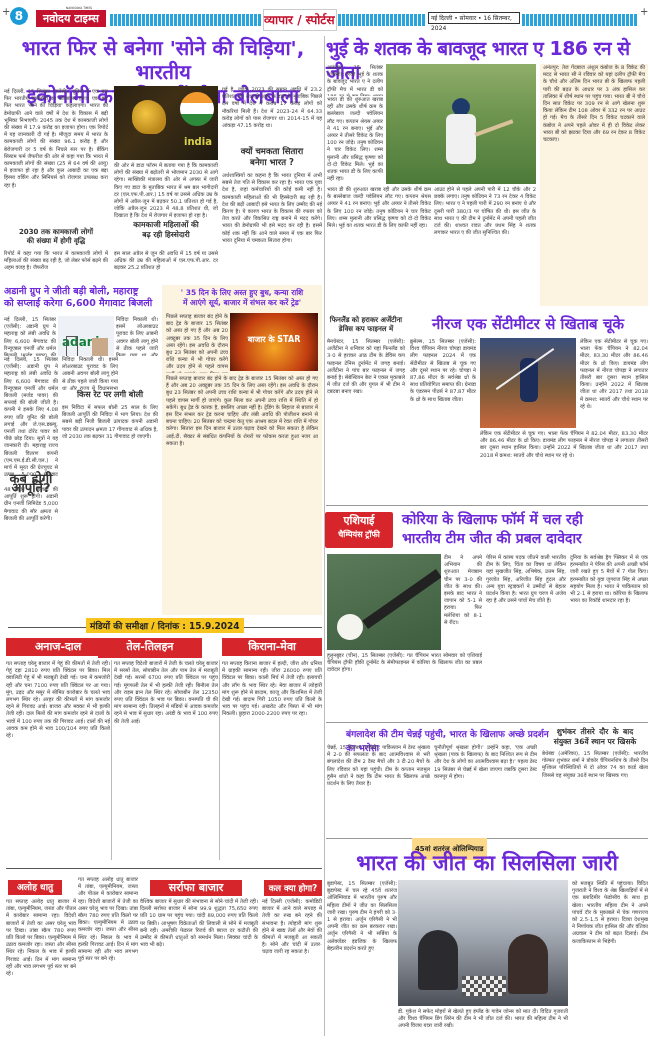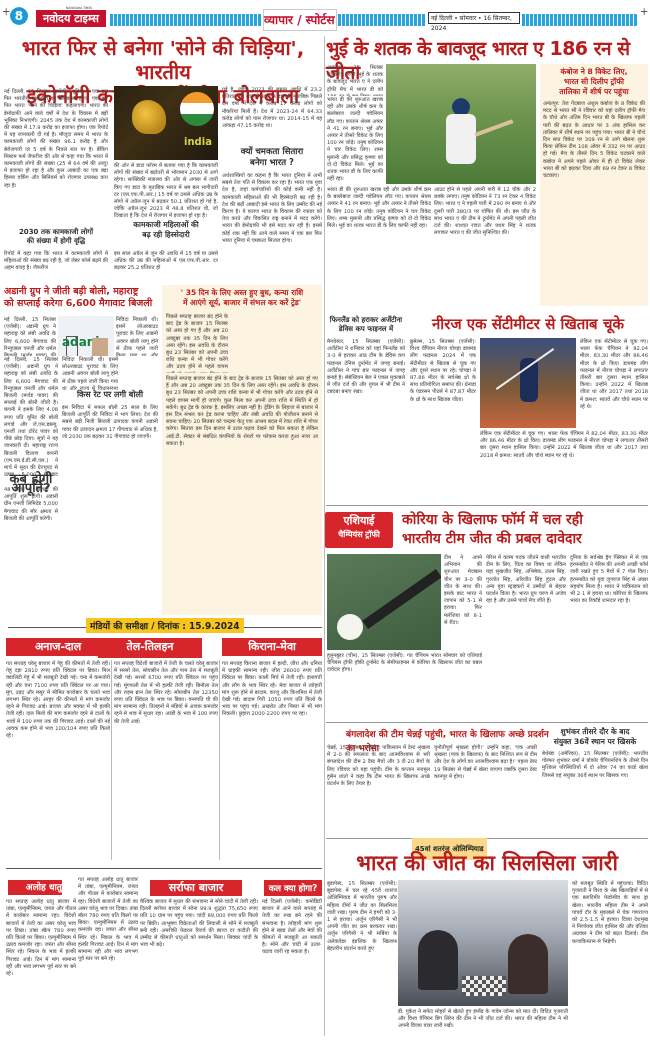--- a/index.html
+++ b/index.html
@@ -7,21 +7,21 @@
   .abs { position: absolute; }
   .masthead { left: 0; top: 0; width: 650px; height: 32px; }
   .reg { font-size: 10px; color: #555; }
   .pagenum { left: 10px; top: 7px; width: 18px; height: 18px; border-radius: 50%; background: #1a9ad6; color: #fff; font-size: 12px; font-weight: bold; text-align: center; line-height: 18px; }
   .brand { left: 36px; top: 10px; width: 70px; height: 17px; background: #c4122f; color: #fff; font-size: 11px; font-weight: bold; text-align: center; line-height: 17px; }
   .brand-tag { left: 66px; top: 6px; font-size: 3px; color: #333; }
   .stripes { top: 14px; height: 12px; background: repeating-linear-gradient(90deg, #2aa4dc 0 3px, #fff 3px 4px); }
   .section-tab { left: 263px; top: 9px; width: 74px; height: 22px; background: #fff; border: 1px solid #ccc; color: #c4122f; font-size: 12px; font-weight: bold; text-align: left; line-height: 20px; }
   .dateline { left: 428px; top: 12px; width: 92px; height: 12px; border: 1px solid #333; font-size: 6px; line-height: 10px; padding-left: 2px; background: #fff; }
   .divider-v { background: #bbb; width: 1px; }
-  .h1 { font-weight: bold; color: #b91c1c; text-align: center; line-height: 1.15; }
+  .h1 { font-weight: bold; color: #6d28d9; text-align: center; line-height: 1.15; }
   .body-text { font-size: 5.2px; line-height: 7.2px; color: #444; text-align: justify; overflow: hidden; }
   .subhead { font-size: 10px; font-weight: bold; text-align: center; color: #333; line-height: 12px; }
   .img { overflow: hidden; }
   .box-yellow { background: #fdf3e1; }
   .red-tag { background: #d7262b; color: #fff; font-weight: bold; text-align: center; }
 </style>
 </head>
 <body>
 
 <div class="abs masthead">
@@ -95,40 +95,43 @@
 <div class="abs" style="left:62px;top:390px;width:96px;">
   <div class="subhead" style="font-size:8px;line-height:10px;">किस रेट पर लगी बोली</div>
 </div>
 <div class="abs body-text" style="left:62px;top:404px;width:96px;height:208px;">इस निविदा में सफल बोली 25 साल के लिए बिजली आपूर्ति की निविदा में भाग लिया। देश की सबसे बड़ी निजी बिजली उत्पादक कंपनी अडानी पावर की उत्पादन क्षमता 17 गीगावाट से अधिक है, जो 2030 तक बढ़कर 31 गीगावाट हो जाएगी।</div>
 
 <div class="abs box-yellow" style="left:162px;top:285px;width:160px;height:330px;">
   <div class="h1" style="font-size:7.5px;line-height:10px;padding:3px 3px 0;">
     <div>' 35 दिन के लिए अस्त हुए बुध, कन्या राशि</div>
     <div>में आएंगे सूर्य, बाजार में संभल कर करें ट्रेड'</div>
   </div>
+  <div class="abs" style="left:68px;top:28px;width:88px;height:58px;background:radial-gradient(circle at 50% 60%,#f5a623,#c23d10 60%,#3a0d05);">
+    <div class="abs" style="left:8px;top:20px;width:72px;text-align:center;color:#fff;font-size:8px;font-weight:bold;">बाजार के STAR</div>
+  </div>
   <div class="abs body-text" style="left:4px;top:28px;width:62px;height:60px;">पिछले सप्ताह बाजार बंद होने के बाद ट्रेड के बाजार 15 सितंबर को अस्त हो गए हैं और अब 20 अक्टूबर तक 35 दिन के लिए अस्त रहेंगे। इस अवधि के दौरान बुध 23 सितंबर को अपनी उच्च राशि कन्या में भी गोचर करेंगे और उदय होने से पहले वापस मार्गी हो जाएंगे। कुल मिला कर अपनी उच्च राशि में स्थिति में हो सकेंगे। बुध ट्रेड के कारक है, इसलिए अच्छा नहीं है। ट्रेडिंग के लिहाज से बाजार में इस दिन संभल कर ट्रेड करना चाहिए और लंबी अवधि की पोजीशन बनाने से बचना चाहिए। 20 सितंबर को चन्द्रमा केतु एक आश्रय बदल में रेवत राशि में गोचर करेगा। सितारा इस दिन बाजार में उतार-चढ़ाव देखने को मिल सकता है लेकिन आई.टी. सैक्टर से संबंधित कंपनियों के शेयरों पर फोकस करता हुआ नजर आ सकता है।</div>
   <div class="abs body-text" style="left:4px;top:90px;width:152px;height:236px;">पिछले सप्ताह बाजार बंद होने के बाद ट्रेड के बाजार 15 सितंबर को अस्त हो गए हैं और अब 20 अक्टूबर तक 35 दिन के लिए अस्त रहेंगे। इस अवधि के दौरान बुध 23 सितंबर को अपनी उच्च राशि कन्या में भी गोचर करेंगे और उदय होने से पहले वापस मार्गी हो जाएंगे। कुल मिला कर अपनी उच्च राशि में स्थिति में हो सकेंगे। बुध ट्रेड के कारक है, इसलिए अच्छा नहीं है। ट्रेडिंग के लिहाज से बाजार में इस दिन संभल कर ट्रेड करना चाहिए और लंबी अवधि की पोजीशन बनाने से बचना चाहिए। 20 सितंबर को चन्द्रमा केतु एक आश्रय बदल में रेवत राशि में गोचर करेगा। सितारा इस दिन बाजार में उतार-चढ़ाव देखने को मिल सकता है लेकिन आई.टी. सैक्टर से संबंधित कंपनियों के शेयरों पर फोकस करता हुआ नजर आ सकता है।</div>
 </div>
 
 <div class="abs" style="left:8px;top:627px;width:314px;height:1px;background:#555;"></div>
 <div class="abs" style="left:86px;top:618px;padding:1px 4px;background:#f7c51e;font-size:9px;font-weight:bold;color:#222;">मंडियों की समीक्षा / दिनांक : 15.9.2024</div>
 
 <div class="abs red-tag" style="left:6px;top:638px;width:104px;height:18px;font-size:11px;line-height:18px;">अनाज-दाल</div>
 <div class="abs red-tag" style="left:98px;top:638px;width:104px;height:20px;font-size:11px;line-height:18px;">तेल-तिलहन</div>
 <div class="abs red-tag" style="left:222px;top:638px;width:100px;height:18px;font-size:11px;line-height:18px;">किराना-मेवा</div>
 
 <div class="abs body-text" style="left:6px;top:660px;width:104px;height:200px;">गत सप्ताह घरेलू बाजार में गेहूं की कीमतों में तेजी रही। गेहूं दड़ा 2810 रुपए प्रति क्विंटल पर बिका। मिल क्वालिटी गेहूं में भी मजबूती देखी गई। चना में कमजोरी रही और चना 7100 रुपए प्रति क्विंटल पर आ गया। मूंग, उड़द और मसूर में सीमित कारोबार के चलते भाव लगभग स्थिर रहे। अरहर की कीमतों में मांग कमजोर रहने से गिरावट आई। बाजरा और मक्का में भी हल्की तेजी रही। दाल मिलों की मांग कमजोर रहने से दालों के भावों में 100 रुपए तक की गिरावट आई। दालों की नई आवक कम होने से भाव 100/104 रुपए प्रति किलो रहे।</div>
 <div class="abs divider-v" style="left:111px;top:660px;height:200px;"></div>
 <div class="abs body-text" style="left:114px;top:660px;width:104px;height:200px;">गत सप्ताह विदेशी बाजारों में तेजी के चलते घरेलू बाजार में सरसों तेल, सोयाबीन तेल और पाम तेल में मजबूती देखी गई। सरसों 6700 रुपए प्रति क्विंटल पर पहुंच गई। मूंगफली तेल में भी हल्की तेजी रही। बिनौला तेल और राइस ब्रान तेल स्थिर रहे। सोयाबीन तेल 12350 रुपए प्रति क्विंटल के भाव पर बिका। वनस्पति घी की मांग सामान्य रही। तिलहनों में मंडियों में आवक कमजोर रहने से भाव में सुधार रहा। अरंडी के भाव में 100 रुपए की तेजी आई।</div>
 <div class="abs divider-v" style="left:219px;top:660px;height:200px;"></div>
 <div class="abs body-text" style="left:222px;top:660px;width:100px;height:200px;">गत सप्ताह किराना बाजार में हल्दी, जीरा और धनिया में ग्राहकी सामान्य रही। जीरा 26000 रुपए प्रति क्विंटल पर बिका। काली मिर्च में तेजी रही। इलायची और लौंग के भाव स्थिर रहे। मेवा बाजार में त्योहारी मांग शुरू होने से बादाम, काजू और किशमिश में तेजी देखी गई। बादाम गिरी 1050 रुपए प्रति किलो के भाव पर पहुंच गई। अखरोट और पिस्ता में भी मांग निकली। छुहारा 2000-2200 रुपए पर रहा।</div>
 
 <div class="abs" style="left:6px;top:868px;width:316px;height:1px;background:#555;"></div>
 
-<div class="abs red-tag" style="left:8px;top:880px;width:54px;height:15px;font-size:9px;line-height:15px;text-align:right;">अलोह धातु</div>
+<div class="abs red-tag" style="left:8px;top:880px;width:54px;height:15px;font-size:9px;line-height:15px;">अलोह धातु</div>
 <div class="abs body-text" style="left:6px;top:898px;width:70px;height:134px;">गत सप्ताह अलोह धातु बाजार में तांबा, एल्युमीनियम, जस्ता और पीतल में कारोबार सामान्य रहा। विदेशी बाजारों में तेजी का असर घरेलू भाव पर दिखा। तांबा स्क्रैप 780 रुपए प्रति किलो पर बिका। एल्युमीनियम में उठाव कमजोर रहा। जस्ता और सीसा स्थिर रहे। निकल के भाव में हल्की गिरावट आई। टिन में मांग सामान्य रही और भाव लगभग पूर्व स्तर पर बने रहे।</div>
 <div class="abs body-text" style="left:78px;top:876px;width:60px;height:156px;">गत सप्ताह अलोह धातु बाजार में तांबा, एल्युमीनियम, जस्ता और पीतल में कारोबार सामान्य रहा। विदेशी बाजारों में तेजी का असर घरेलू भाव पर दिखा। तांबा स्क्रैप 780 रुपए प्रति किलो पर बिका। एल्युमीनियम में उठाव कमजोर रहा। जस्ता और सीसा स्थिर रहे। निकल के भाव में हल्की गिरावट आई। टिन में मांग सामान्य रही और भाव लगभग पूर्व स्तर पर बने रहे।</div>
 
 <div class="abs red-tag" style="left:150px;top:880px;width:92px;height:16px;font-size:11px;line-height:16px;">सर्राफा बाजार</div>
 <div class="abs body-text" style="left:140px;top:898px;width:118px;height:134px;">वैश्विक बाजार में सुधार की संभावना से सोने-चांदी में तेजी रही। दिल्ली सर्राफा बाजार में सोना 99.9 शुद्धता 75,650 रुपए प्रति 10 ग्राम पर पहुंच गया। चांदी 89,000 रुपए प्रति किलो पर बिकी। आभूषण विक्रेताओं की लिवाली से सोने में मजबूती बनी रही। अमरीकी फेडरल रिजर्व की ब्याज दर कटौती की उम्मीद से कीमती धातुओं को समर्थन मिला। सिक्का चांदी के भाव भी बढ़े।</div>
 
 <div class="abs red-tag" style="left:264px;top:880px;width:58px;height:16px;font-size:8.5px;line-height:16px;">कल क्या होगा?</div>
 <div class="abs body-text" style="left:262px;top:898px;width:60px;height:134px;">नई दिल्ली (एजेंसी): कमोडिटी बाजार में आने वाले सप्ताह में तेजी का रुख बने रहने की संभावना है। त्योहारी मांग शुरू होने से खाद्य तेलों और मेवों की कीमतों में मजबूती आ सकती है। सोने और चांदी में उतार-चढ़ाव जारी रह सकता है।</div>
 
 <div class="abs h1" style="left:326px;top:36px;width:322px;font-size:19px;line-height:24px;text-align:left;letter-spacing:-0.5px;">भुई के शतक के बावजूद भारत ए 186 रन से जीता</div>
@@ -137,25 +140,20 @@
 <div class="abs img" style="left:386px;top:64px;width:150px;height:120px;background:linear-gradient(180deg,#8fae6a 0%,#6f9650 40%,#4d7a39 100%);">
   <div class="abs" style="left:66px;top:34px;width:18px;height:18px;border-radius:50%;background:#1e3a6b;"></div>
   <div class="abs" style="left:60px;top:50px;width:30px;height:50px;background:#f1f1f1;border-radius:6px;"></div>
   <div class="abs" style="left:88px;top:62px;width:40px;height:4px;background:#d9c29a;transform:rotate(-20deg);"></div>
 </div>
 <div class="abs body-text" style="left:327px;top:96px;width:56px;height:88px;">भारत डी की शुरुआत खराब रही और उसके शीर्ष क्रम के बल्लेबाज जल्दी पवेलियन लौट गए। कप्तान श्रेयस अय्यर ने 41 रन बनाए। भुई और अय्यर ने तीसरे विकेट के लिए 100 रन जोड़े। तनुष कोटियन ने चार विकेट लिए। शम्स मुलानी और प्रसिद्ध कृष्णा को दो-दो विकेट मिले। भुई का शतक भारत डी के लिए काफी नहीं रहा।</div>
 <div class="abs body-text" style="left:327px;top:186px;width:104px;height:120px;">भारत डी की शुरुआत खराब रही और उसके शीर्ष क्रम के बल्लेबाज जल्दी पवेलियन लौट गए। कप्तान श्रेयस अय्यर ने 41 रन बनाए। भुई और अय्यर ने तीसरे विकेट के लिए 100 रन जोड़े। तनुष कोटियन ने चार विकेट लिए। शम्स मुलानी और प्रसिद्ध कृष्णा को दो-दो विकेट मिले। भुई का शतक भारत डी के लिए काफी नहीं रहा।</div>
 <div class="abs body-text" style="left:434px;top:186px;width:102px;height:120px;">आउट होने से पहले अपनी पारी में 12 चौके और 2 छक्के लगाए। तनुष कोटियन ने 73 रन देकर 4 विकेट लिए। भारत ए ने पहली पारी में 290 रन बनाए थे और दूसरी पारी 380/3 पर घोषित की थी। इस जीत के साथ भारत ए की टीम ने टूर्नामेंट में अपनी पहली जीत दर्ज की। शाश्वत रावत और प्रथम सिंह ने शतक लगाकर भारत ए की जीत सुनिश्चित की।</div>
 
 <div class="abs box-yellow" style="left:540px;top:64px;width:108px;height:242px;">
-  <div class="h1" style="font-size:7.5px;line-height:10px;padding:3px 2px;">
-    <div>कंबोज ने 8 विकेट लिए,</div>
-    <div>भारत सी दिलीप ट्रॉफी</div>
-    <div>तालिका में शीर्ष पर पहुंचा</div>
-  </div>
   <div class="body-text" style="padding:0 3px;height:200px;">अनंतपुर: तेज गेंदबाज अंशुल कंबोज के 8 विकेट की मदद से भारत सी ने रविवार को यहां दलीप ट्रॉफी मैच के चौथे और अंतिम दिन भारत बी के खिलाफ पहली पारी की बढ़त के आधार पर 3 अंक हासिल कर तालिका में शीर्ष स्थान पर पहुंच गया। भारत बी ने चौथे दिन सात विकेट पर 309 रन से आगे खेलना शुरू किया लेकिन टीम 108 ओवर में 332 रन पर आउट हो गई। मैच के तीसरे दिन 5 विकेट चटकाने वाले कंबोज ने अपने पहले ओवर में ही दो विकेट लेकर भारत बी को झटका दिया और 69 रन देकर 8 विकेट चटकाए।</div>
 </div>
 
 <div class="abs" style="left:327px;top:316px;width:78px;">
   <div class="subhead" style="font-size:7px;line-height:9px;">फिनलैंड को हराकर अर्जेंटीना</div>
   <div class="subhead" style="font-size:7px;line-height:9px;">डेविस कप फाइनल में</div>
 </div>
 <div class="abs body-text" style="left:327px;top:338px;width:78px;height:178px;">मैनचेस्टर, 15 सितम्बर (एजेंसी): अर्जेंटीना ने शनिवार को यहां फिनलैंड को 3-0 से हराकर आठ टीम के डेविस कप फाइनल टेनिस टूर्नामेंट में जगह बनाई। अर्जेंटीना ने पांच बार फाइनल में जगह बनाई है। सेबेस्टियन बेज ने एकल मुकाबले में जीत दर्ज की और युगल में भी टीम ने दबदबा बनाए रखा।</div>
 
 <div class="abs h1" style="left:408px;top:314px;width:240px;font-size:15px;line-height:20px;">नीरज एक सेंटीमीटर से खिताब चूके</div>
@@ -183,21 +181,21 @@
 <div class="abs body-text" style="left:444px;top:554px;width:38px;height:96px;">टीम ने अपने अभियान की शुरुआत मेजबान चीन पर 3-0 की जीत के साथ की। इसके बाद भारत ने जापान को 5-1 से हराया। फिर मलेशिया को 8-1 से रौंदा।</div>
 <div class="abs body-text" style="left:327px;top:652px;width:155px;height:68px;">हुलुनबुइर (चीन), 15 सितम्बर (एजेंसी): गत चैंपियन भारत सोमवार को एशियाई चैंपियंस ट्रॉफी हॉकी टूर्नामेंट के सेमीफाइनल में कोरिया के खिलाफ जीत का प्रबल दावेदार होगा।</div>
 <div class="abs body-text" style="left:486px;top:554px;width:80px;height:166px;">पेरिस में कांस्य पदक जीतने वाली भारतीय टीम के लिए, चिंता का विषय था लेकिन यहां सुखजीत सिंह, अभिषेक, उत्तम सिंह, गुरजोत सिंह, अरिजीत सिंह हुंदल और अन्य युवा स्ट्राइकरों ने उम्मीदों से बेहतर प्रदर्शन किया है। भारत ग्रुप चरण में अजेय रहा है और उसने पांचों मैच जीते हैं।</div>
 <div class="abs body-text" style="left:570px;top:554px;width:78px;height:166px;">दुनिया के सर्वश्रेष्ठ ड्रैग फ्लिकर में से एक हरमनप्रीत ने पेरिस की अपनी अच्छी फॉर्म जारी रखते हुए 5 मैचों में 7 गोल किए। हरमनप्रीत को युवा जुगराज सिंह से अच्छा सहयोग मिला है। भारत ने पाकिस्तान को भी 2-1 से हराया था। कोरिया के खिलाफ भारत का रिकॉर्ड शानदार रहा है।</div>
 
 <div class="abs" style="left:326px;top:722px;width:322px;height:1px;background:#999;"></div>
 <div class="abs h1" style="left:346px;top:727px;width:210px;font-size:9px;line-height:14px;text-align:left;">बंगलादेश की टीम चेन्नई पहुंची, भारत के खिलाफ अच्छे प्रदर्शन का भरोसा</div>
 <div class="abs body-text" style="left:327px;top:744px;width:103px;height:88px;">चेन्नई, 15 सितंबर (एजेंसी): पाकिस्तान में टेस्ट श्रृंखला में 2-0 की सफलता के बाद आत्मविश्वास से भरी बंगलादेश की टीम 2 टैस्ट मैचों और 3 टी-20 मैचों के लिए रविवार को यहां पहुंची। टीम के कप्तान नजमुल हुसैन शांतो ने कहा कि टीम भारत के खिलाफ अच्छे प्रदर्शन के लिए तैयार है।</div>
 <div class="abs body-text" style="left:434px;top:744px;width:103px;height:88px;">चुनौतीपूर्ण श्रृंखला होगी।' उन्होंने कहा, 'एक अच्छी श्रृंखला (पाक के खिलाफ) के बाद निश्चित रूप से टीम और देश के लोगों का आत्मविश्वास बढ़ा है।' पहला टेस्ट 19 सितंबर से चेन्नई में खेला जाएगा जबकि दूसरा टेस्ट कानपुर में होगा।</div>
 <div class="abs" style="left:542px;top:727px;width:106px;">
-  <div class="subhead" style="font-size:7.5px;line-height:10px;">शुभंकर तीसरे दौर के बाद</div>
+  <div class="subhead" style="font-size:7.5px;line-height:10px;font-family:Liberation Mono, monospace;">शुभंकर तीसरे दौर के बाद</div>
   <div class="subhead" style="font-size:7.5px;line-height:10px;">संयुक्त 36वें स्थान पर खिसके</div>
 </div>
 <div class="abs body-text" style="left:542px;top:750px;width:106px;height:82px;">बेथेस्डा (अमेरिका), 15 सितम्बर (एजेंसी): भारतीय गोल्फर शुभंकर शर्मा ने प्रोकोर चैंपियनशिप के तीसरे दिन मुश्किल परिस्थितियों में दो ओवर 74 का कार्ड खेला जिससे वह संयुक्त 36वें स्थान पर खिसक गए।</div>
 
 <div class="abs" style="left:326px;top:838px;width:322px;height:1px;background:#999;"></div>
 <div class="abs" style="left:412px;top:838px;padding:6px 3px;background:#fcd98a;font-size:7px;font-weight:bold;line-height:10px;color:#222;">45वां शतरंज ओलिम्पियाड</div>
 <div class="abs h1" style="left:326px;top:850px;width:322px;font-size:21px;line-height:26px;">भारत की जीत का सिलसिला जारी</div>
 <div class="abs body-text" style="left:327px;top:880px;width:70px;height:156px;">बुडापेस्ट, 15 सितम्बर (एजेंसी): बुडापेस्ट में चल रहे 45वें शतरंज ओलिम्पियाड में भारतीय पुरुष और महिला टीमों ने जीत का सिलसिला जारी रखा। पुरुष टीम ने हंगरी को 3-1 से हराया। अर्जुन एरिगैसी ने भी अपनी जीत का क्रम बरकरार रखा। अर्जुन एरिगैसी ने भी सर्बिया के अलेक्जेंडर इंडजिक के खिलाफ बेहतरीन प्रदर्शन करते हुए</div>
 <div class="abs img" style="left:398px;top:880px;width:170px;height:126px;background:linear-gradient(180deg,#d9dde2 0%,#a7adb6 40%,#4b4f57 100%);">
   <div class="abs" style="left:20px;top:50px;width:40px;height:60px;border-radius:20px 20px 4px 4px;background:#2b2b2f;"></div>

